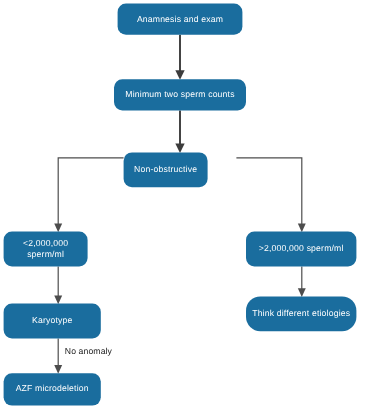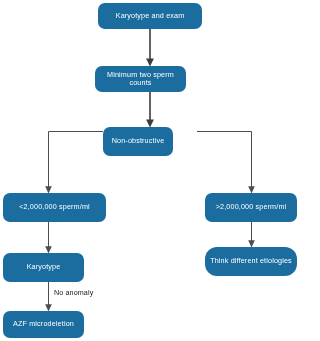--- a/index.html
+++ b/index.html
@@ -89,32 +89,32 @@
     </g>
 
     <g>
       <line class="ln" x1="48.5" y1="282" x2="48.5" y2="305"></line>
       <polygon class="ah-thin" points="48.5,311.5 45.2,304.2 51.8,304.2"></polygon>
     </g>
 
   </svg>
 
   <div class="node" style="left:98px;top:3px;width:104px;height:26px;">
-    <span>Karyotype and exam</span>
+    <span>Anamnesis and exam</span>
   </div>
 
-  <div class="node" style="left:95px;top:66px;width:91px;height:26px;">
+  <div class="node" style="left:95px;top:66px;width:110px;height:26px;">
     <span>Minimum two sperm counts</span>
   </div>
 
   <div class="node" style="left:103px;top:127px;width:70px;height:29px;">
     <span>Non-obstructive</span>
   </div>
 
-  <div class="node" style="left:3px;top:193px;width:103px;height:29px;">
+  <div class="node" style="left:3px;top:193px;width:70px;height:29px;">
     <span>&lt;2,000,000 sperm/ml</span>
   </div>
 
   <div class="node" style="left:205px;top:193px;width:92px;height:29px;text-align:center;">
     <span>&gt;2,000,000 sperm/ml</span>
   </div>
 
   <div class="node" style="left:3px;top:253px;width:81px;height:29px;">
     <span>Karyotype</span>
   </div>

